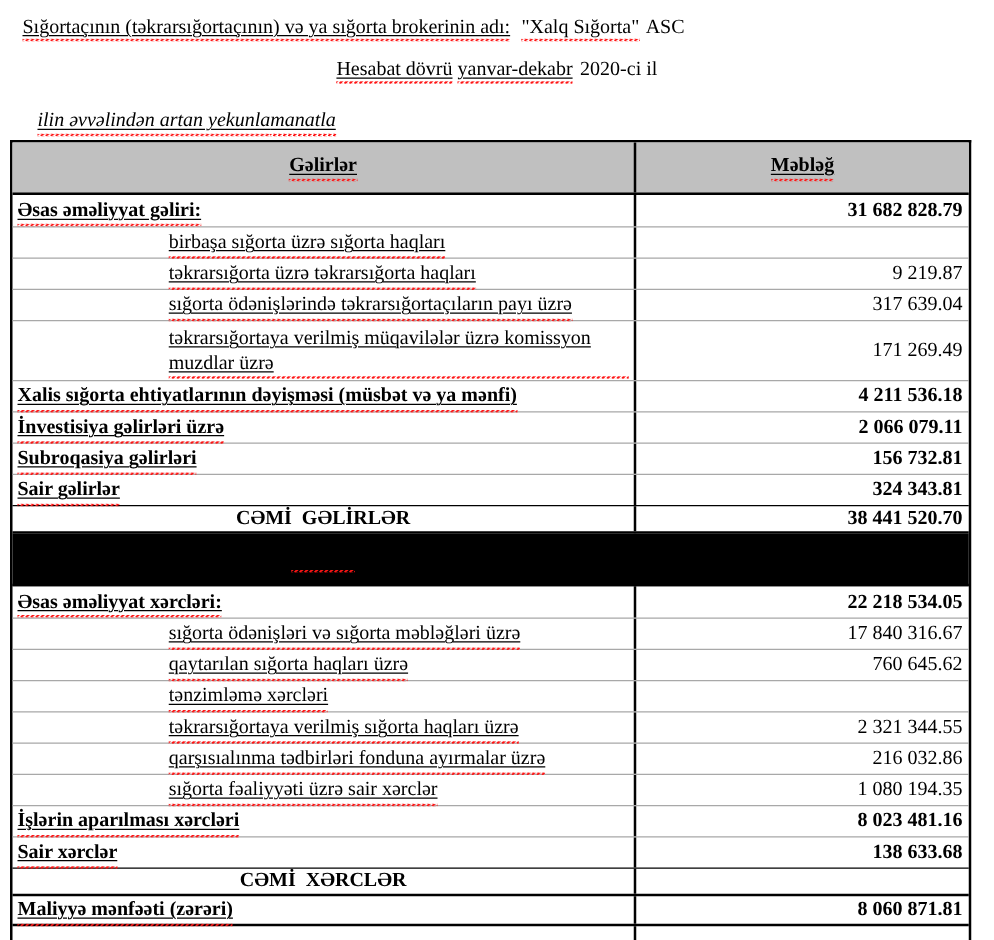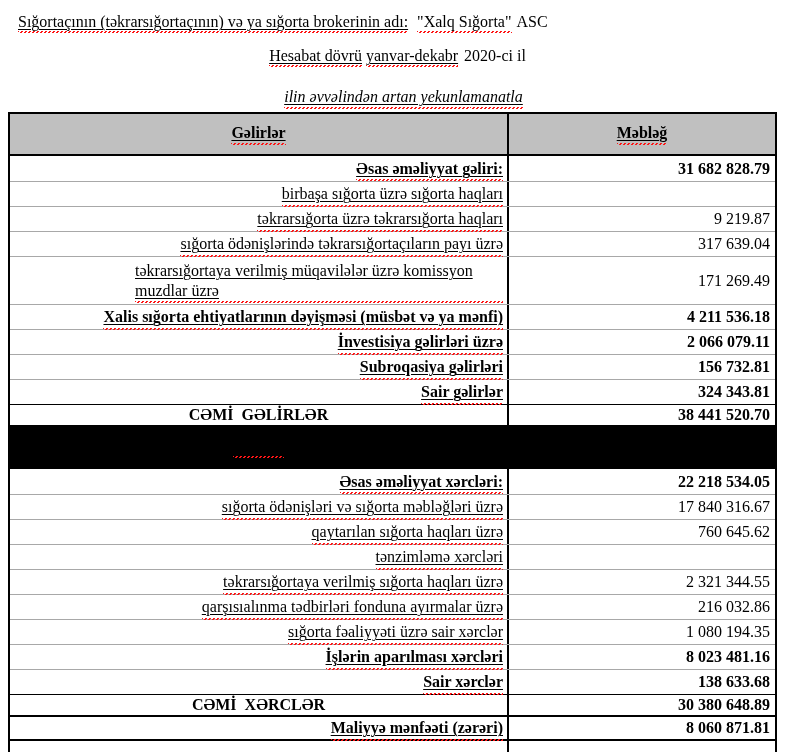--- a/index.html
+++ b/index.html
@@ -14,21 +14,21 @@
   .page { width: 795px; height: 752px; position: relative; }
 
   
   .line1 { margin: 13px 0 0 18px; white-space: nowrap; }
   .line2 { margin-top: 16px; text-align: center; white-space: nowrap; }
   .gap-a { margin-left: 9px; }
   .gap-b { margin-left: 5px; }
   .gap-c { margin-left: 4px; }
   .gap-d { margin-left: 6px; }
   .notes {
-    display: flex; justify-content: center;
+    display: flex; justify-content: flex-start;
     margin: 23px 18px 3px 30px;
     font-style: italic;
   }
 
   
   .usq, .dec {
     text-decoration: underline;
     text-decoration-thickness: 1px;
     text-underline-offset: 2px;
     background-image: repeating-linear-gradient(135deg, #ff1515 0 1.3px, rgba(255,0,0,0) 1.3px 2.6px);
@@ -55,21 +55,20 @@
     border-bottom: none;
     box-sizing: border-box;
   }
   .row { display: flex; align-items: stretch; border-top: 1px solid #a8a8a8; box-sizing: border-box; }
   .row.nt { border-top: none; }
   .cell { display: flex; align-items: center; box-sizing: border-box; }
   .cell.l {
     width: 499px; flex: 0 0 499px;
     border-right: 2px solid #000;
     padding: 3px 4px 0 4px;
-    justify-content: flex-end;
   }
   .cell.r {
     flex: 1 1 auto;
     justify-content: flex-end;
     padding-right: 5px;
     text-align: right;
   }
   .lab { line-height: 1.2; }
 
   .row.head1 { height: 42px; background: #c0c0c0; border-top: none; }
@@ -278,23 +277,20 @@
             <span class="lab dec">Sair xərclər</span>
           </div>
           <div class="cell r">
             <span>138 633.68</span>
           </div>
         </div>
         <div class="row total">
           <div class="cell l">
             <span class="lab">CƏMİ  XƏRCLƏR</span>
           </div>
-          <div class="cell r">
-            <span>30 380 648.89</span>
-          </div>
         </div>
         <div class="row profit nt">
           <div class="cell l">
             <span class="lab dec">Maliyyə mənfəəti (zərəri)</span>
           </div>
           <div class="cell r">
             <span>8 060 871.81</span>
           </div>
         </div>
         <div class="row stub nt">

